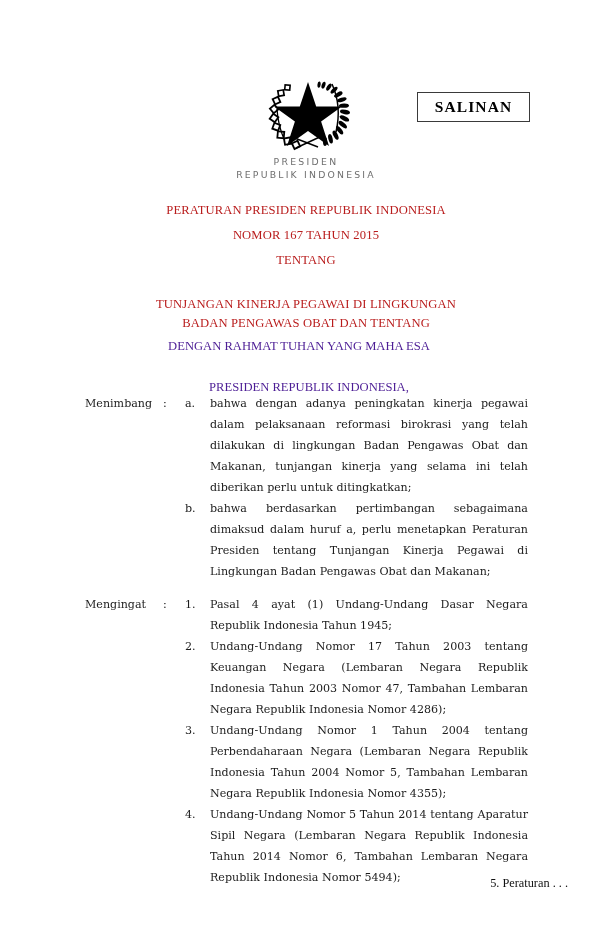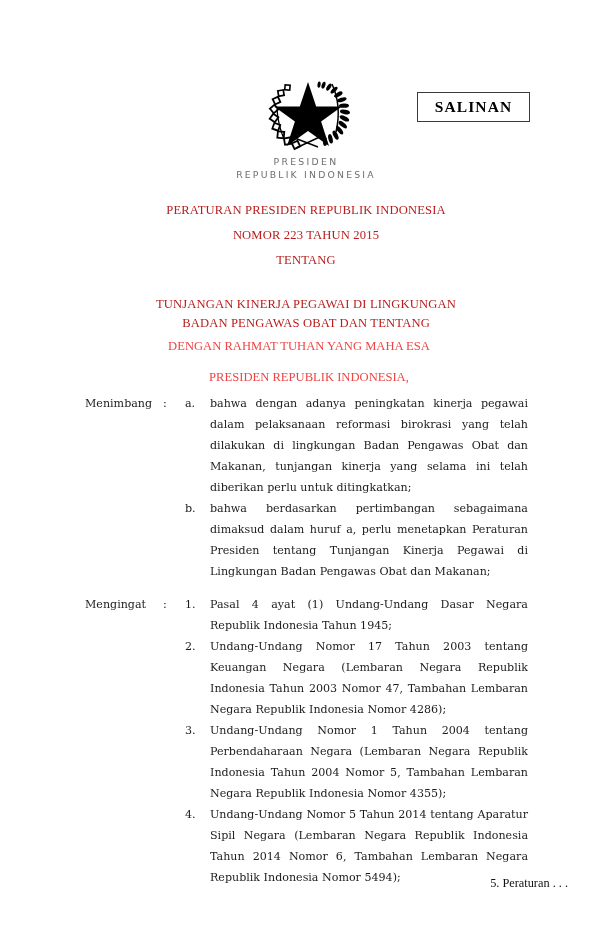--- a/index.html
+++ b/index.html
@@ -88,31 +88,31 @@
   }
 
   
   .enact {
     position: absolute;
     top: 338px;
     left: 0;
     width: 612px;
     font-family: "Liberation Serif", serif;
     font-size: 12.6px;
-    color: #ef4444;
+    color: #4c1d95;
   }
   .enact .e1 {
     text-align: center;
     line-height: 17px;
     padding-right: 14px;
   }
   .enact .e2 {
     text-align: center;
     line-height: 17px;
-    margin-top: 14px;
+    margin-top: 24px;
     padding-left: 6px;
   }
 
   
   .clause {
     position: absolute;
     left: 0;
     width: 612px;
     font-family: "DejaVu Serif", "Liberation Serif", serif;
     font-size: 11.1px;
@@ -297,21 +297,21 @@
     </div>
 
     <div class="letterhead">
       <div class="lh1">PRESIDEN</div>
       <div class="lh2">REPUBLIK INDONESIA</div>
     </div>
   </div>
 
   <div class="titleblock">
     <div class="t-line">PERATURAN PRESIDEN REPUBLIK INDONESIA</div>
-    <div class="t-line">NOMOR 223 TAHUN 2015</div>
+    <div class="t-line">NOMOR 167 TAHUN 2015</div>
     <div class="t-line">TENTANG</div>
     <div class="t-sub">TUNJANGAN KINERJA PEGAWAI DI LINGKUNGAN</div>
     <div class="t-sub" style="margin-top:0">BADAN PENGAWAS OBAT DAN TENTANG</div>
   </div>
 
   <div class="enact">
     <div class="e1">DENGAN RAHMAT TUHAN YANG MAHA ESA</div>
     <div class="e2">PRESIDEN REPUBLIK INDONESIA,</div>
   </div>
 

